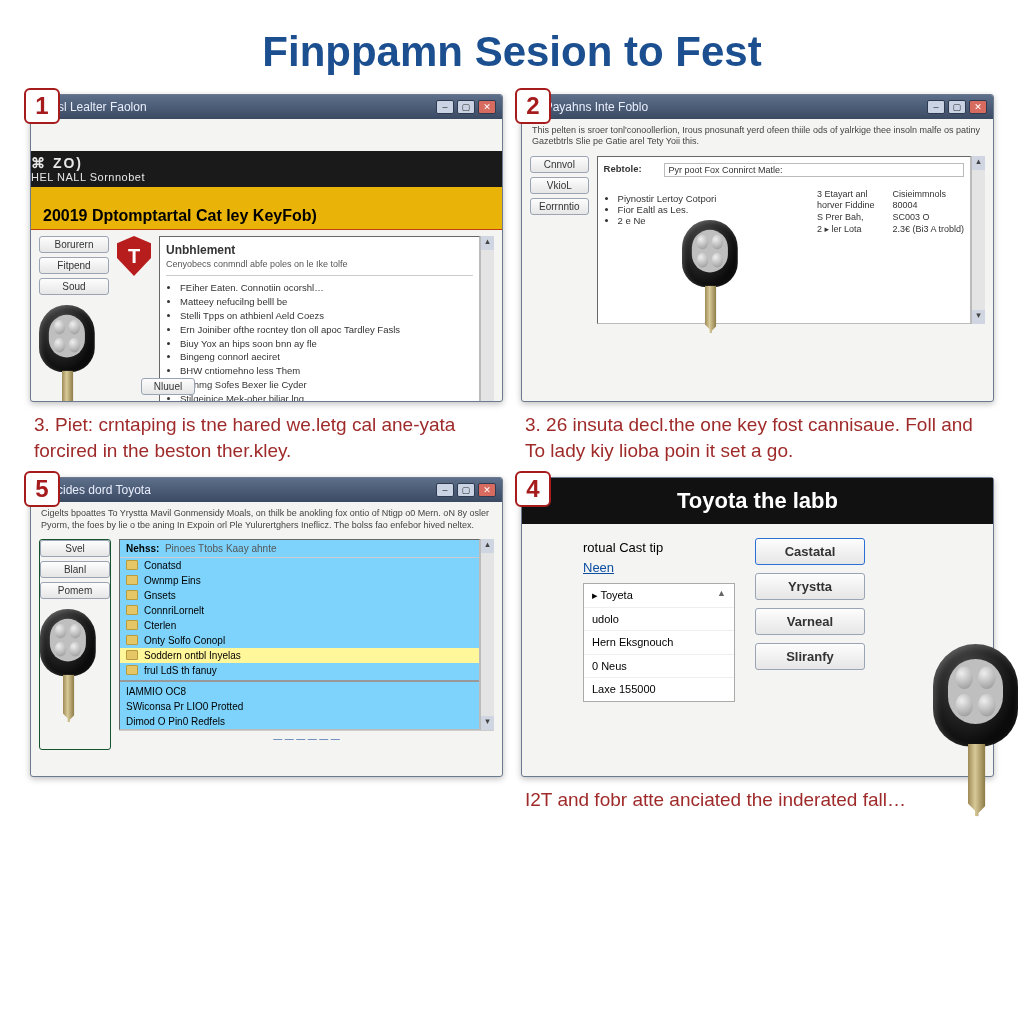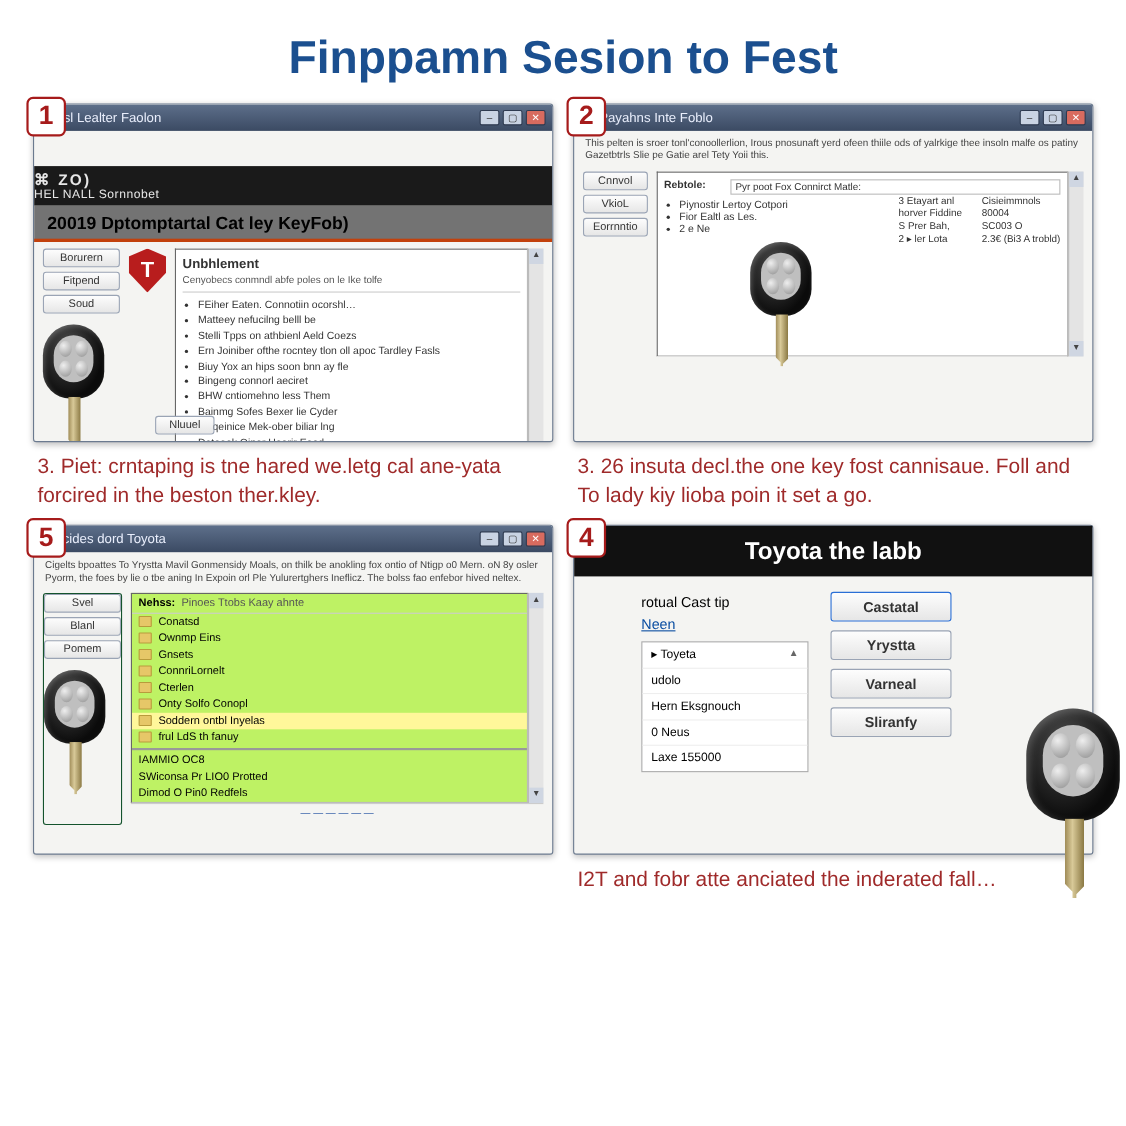--- a/index.html
+++ b/index.html
@@ -81,25 +81,25 @@
     color: #e7e7e7;
     text-align: left;
     font-size: 11px;
     padding: 4px 0;
     letter-spacing: .5px;
     margin-top: 32px;
   }
   .banner .big { font-size: 14px; font-weight: bold; letter-spacing: 2px; }
 
   .subheading {
-    background: #737373;
-    padding: 8px 12px 4px;
+    background: #eab308;
+    padding: 20px 12px 4px;
     font-size: 16px;
     font-weight: bold;
-    border-bottom: 3px solid #c2410c;
+    border-bottom: 1px solid #c2410c;
   }
   .content-row { display: flex; padding: 6px 8px 10px; gap: 8px; }
   .side-btns { display: flex; flex-direction: column; gap: 4px; }
   .xp-btn {
     background: linear-gradient(#fdfdfd,#e6e6e6);
     border: 1px solid #9aa4b5;
     border-radius: 3px;
     font-size: 10px;
     padding: 2px 8px;
     min-width: 54px;
@@ -176,21 +176,21 @@
   .table-like { width:100%; font-size:9.5px; }
   .table-like .trow { display:flex; }
   .table-like .lbl { width: 60px; font-weight: bold; }
   .table-like ul { list-style: disc; padding-left: 12px; flex:1; }
   .mini-cols { display:flex; gap:18px; font-size:9px; margin-top:-4px; }
   .mini-cols div { line-height:1.3; }
   .foot-note { font-size:9px; color:#5a4718; padding:4px 10px 6px; }
   .foot-note b { color:#3a2e0e; }
 
   
-  .list5 { background:#bef264; border:1px inset #bbb; font-size:10px; flex:1; }
+  .list5 { background:#7dd3fc; border:1px inset #bbb; font-size:10px; flex:1; }
   .list5 .hd { font-weight:bold; padding:3px 6px; border-bottom:1px solid #ccc; font-size:10px; }
   .list5 .item { display:flex; align-items:center; gap:6px; padding:2px 6px; cursor:pointer; }
   .list5 .item.sel { background:#fff79a; }
   .folder-ic { width:12px; height:10px; background:#e6c768; border:1px solid #b89b3c; border-radius:1px; }
   .sep { border-top:2px solid #999; margin:2px 0; }
   .footer-links { font-size:9px; color:#2a57a5; text-align:center; padding:3px 0 5px; border-top:1px solid #ccc; }
 
   
   .p4-header {
     background:#111; color:#fff; font-size:22px; font-weight:bold;
@@ -303,21 +303,21 @@
           <button class="xp-btn">VkioL</button>
           <button class="xp-btn">Eorrnntio</button>
         </div>
         <div style="flex:1; display:flex;">
           <div class="panel" style="height:168px">
             <div class="table-like">
               <div class="trow">
                 <span class="lbl">Rebtole:</span>
                 <span style="flex:1; border:1px solid #bbb; padding:1px 4px; background:#fff; font-size:9px;">Pyr poot Fox Connirct Matle:</span>
               </div>
-              <div class="trow" style="margin-top:4px; gap:18px;">
+              <div class="trow" style="margin-top:16px; gap:18px;">
                 <ul style="padding-left:14px; list-style:disc;">
                   <li>Piynostir Lertoy Cotpori</li>
                   <li>Fior Ealtl as Les.</li>
                   <li>2 e Ne</li>
                 </ul>
                 <div class="mini-cols">
                   <div>
                     <div>3 Etayart anl</div>
                     <div>horver Fiddine</div>
                     <div>S Prer Bah,</div>

